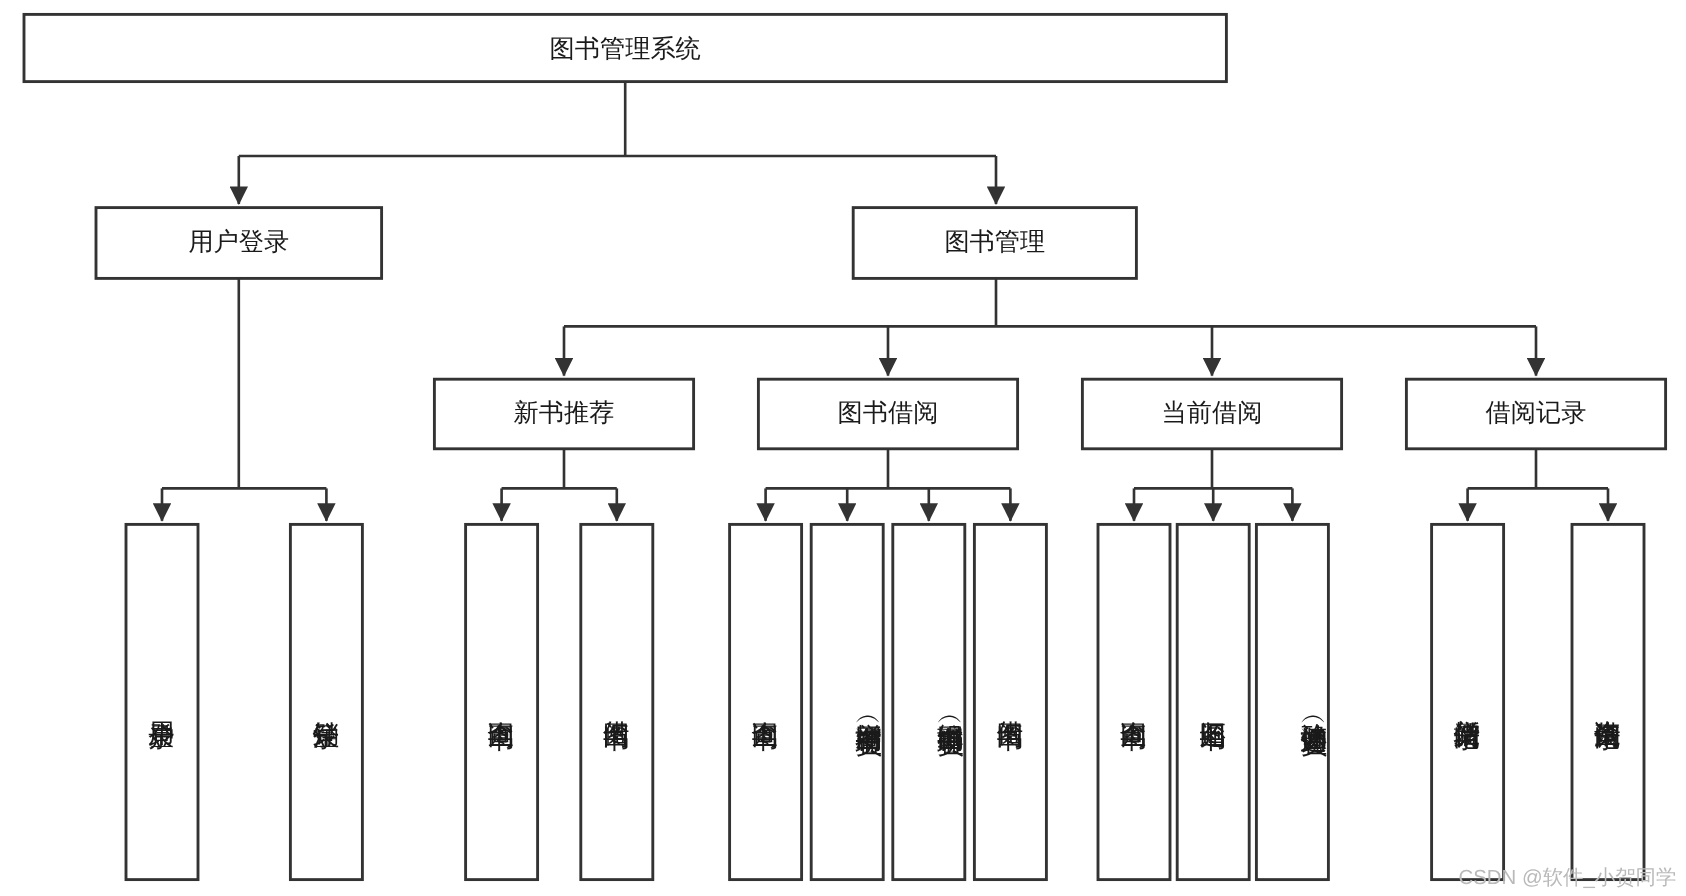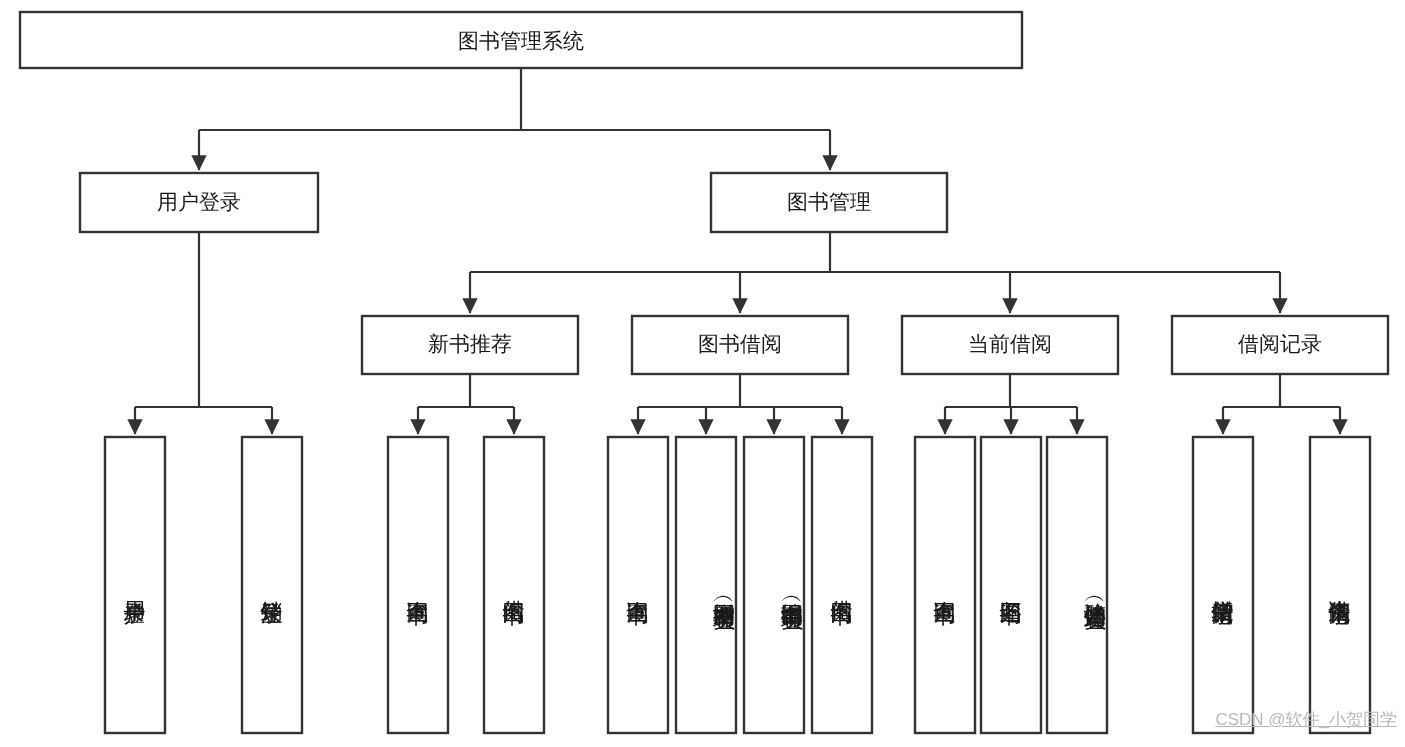--- a/index.html
+++ b/index.html
@@ -59,27 +59,26 @@
     letter-spacing: 1px;
     display: flex;
     align-items: center;
     justify-content: center;
     white-space: nowrap;
     pointer-events: none;
   }
   .watermark {
     position: absolute;
     right: 8px;
-    bottom: 16px;
+    bottom: 4px;
     font-family: "Liberation Sans", "DejaVu Sans", sans-serif;
     font-size: 17px;
     color: #b9b9b9;
     white-space: nowrap;
     user-select: none;
-    text-decoration: underline;
   }
 </style>
 </head>
 <body>
 
 <div id="diagram-root">
 
   <svg id="diagram-svg" viewBox="0 0 1405 747">
     <defs>
       <marker id="arrow" viewBox="0 0 10 10" refX="9.5" refY="5" markerWidth="7" markerHeight="7" orient="auto-start-reverse">

